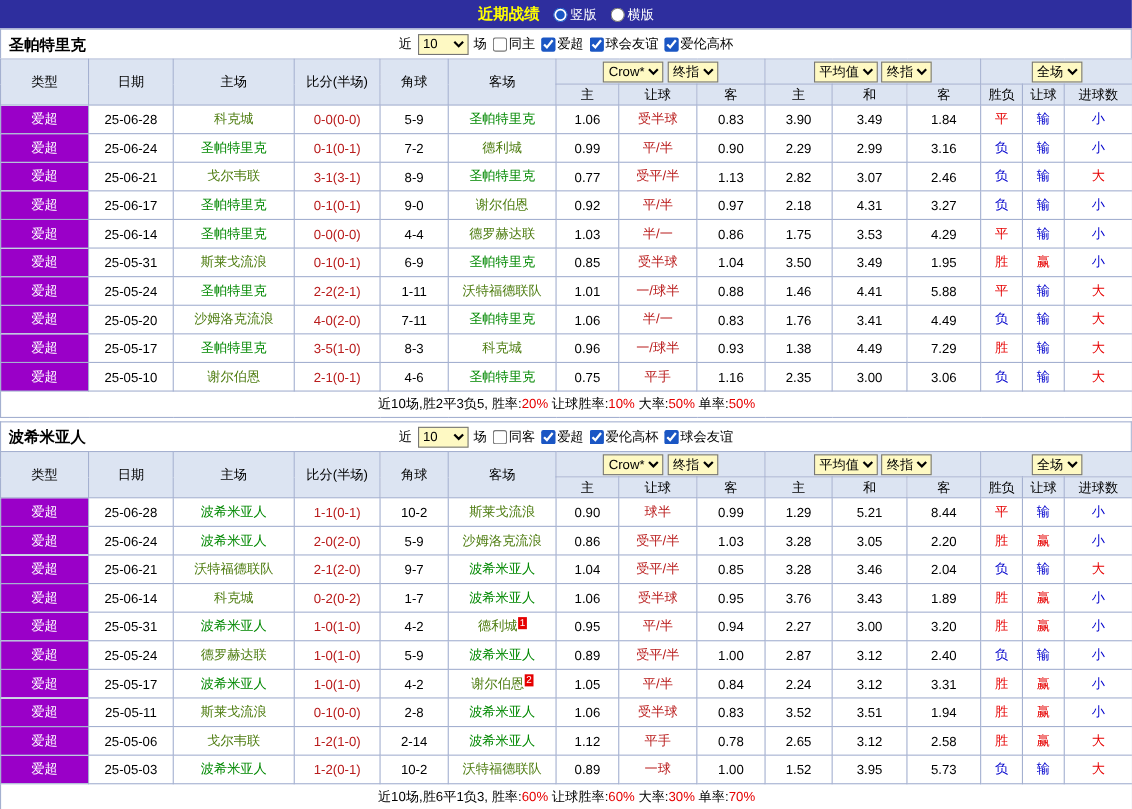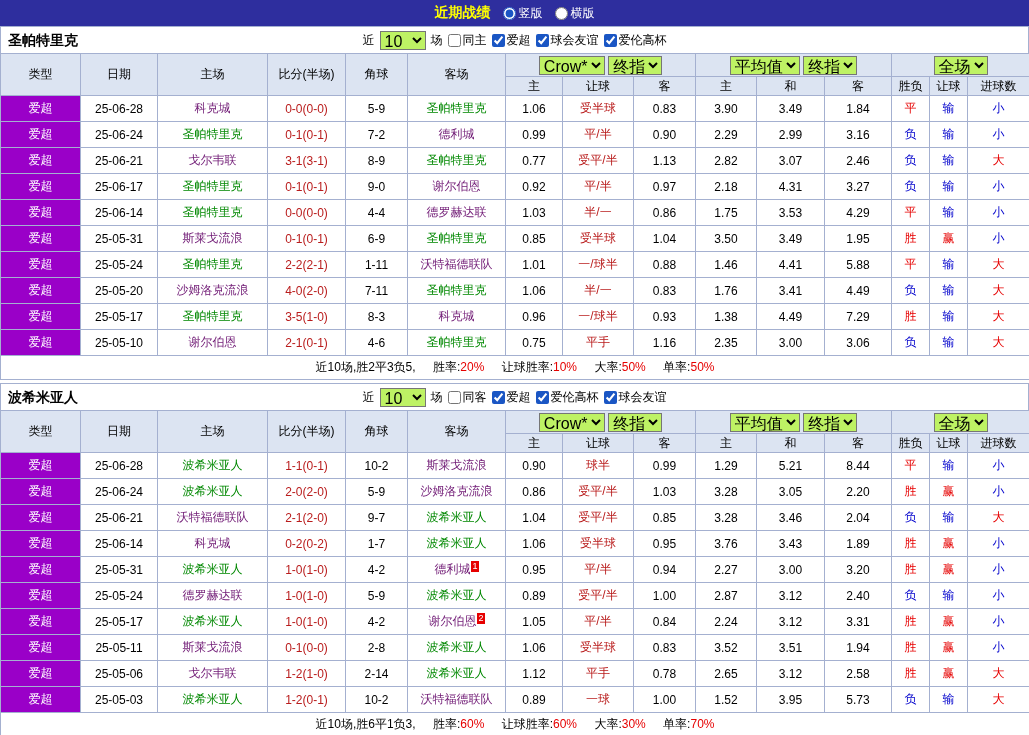--- a/index.html
+++ b/index.html
@@ -12,39 +12,39 @@
   .radio-opt input { margin:0; }
 
   .section { width:1029px; }
   .section + .section { margin-top:3px; }
   .section-head { position:relative; height:27px; border:1px solid #a4b0d0; border-bottom:none; display:flex; align-items:center; justify-content:center; background:#fff; }
   .team { position:absolute; left:7px; top:0; height:27px; line-height:27px; font-weight:bold; font-size:14px; }
   .filters { display:inline-flex; align-items:center; gap:5px; }
   .filters label { display:inline-flex; align-items:center; gap:2px; cursor:pointer;justify-content:center; }
   input[type="checkbox"], input[type="radio"] { accent-color:#1a56c4; vertical-align:middle; }
 
-  select { font-size:16px; font-family:inherit; height:19px; border:1px solid #767676; background:#bef264; }
+  select { font-size:12px; font-family:inherit; height:19px; border:1px solid #767676; background:#fef9c3; }
   .count-select { width:46px; }
 
   table.grid { width:1029px; border-collapse:collapse; table-layout:fixed; }
   .grid th, .grid td { border:1px solid #a4b0d0; text-align:center; vertical-align:middle; white-space:nowrap; overflow:hidden; padding:0; }
   .grid thead th { background:#dce4f2; font-weight:normal; }
   .grid .h1 th { height:23px; }
   .grid .h2 th { height:19px; }
   .grid tbody td { height:26px; background:#fff; }
   .type-cell { background:#9a00c8 !important; color:#fff; }
   .score { color:#b91c1c; }
   .hcp { color:#b91c1c; }
   .c-red { color:#e60000; }
   .c-blue { color:#0000cc; }
   .c-green { color:#008800; }
-  .c-black { color:#701a75; }
+  .c-black { color:#4d7c0f; }
   .badge { background:#e60000; color:#fff; font-size:9px; line-height:11px; display:inline-block; padding:0 1px; margin-left:1px; vertical-align:4px; }
   .summary { height:24px; background:#fff; }
-  .summary .stat { margin-left:14px; }
+  .summary .stat { }
 </style>
 </head>
 <body>
 
 <div class="page">
 
   <div class="topbar">
     <span class="title">近期战绩</span>
     <label class="radio-opt">
       <input type="radio" name="view-mode" checked="" style="">

